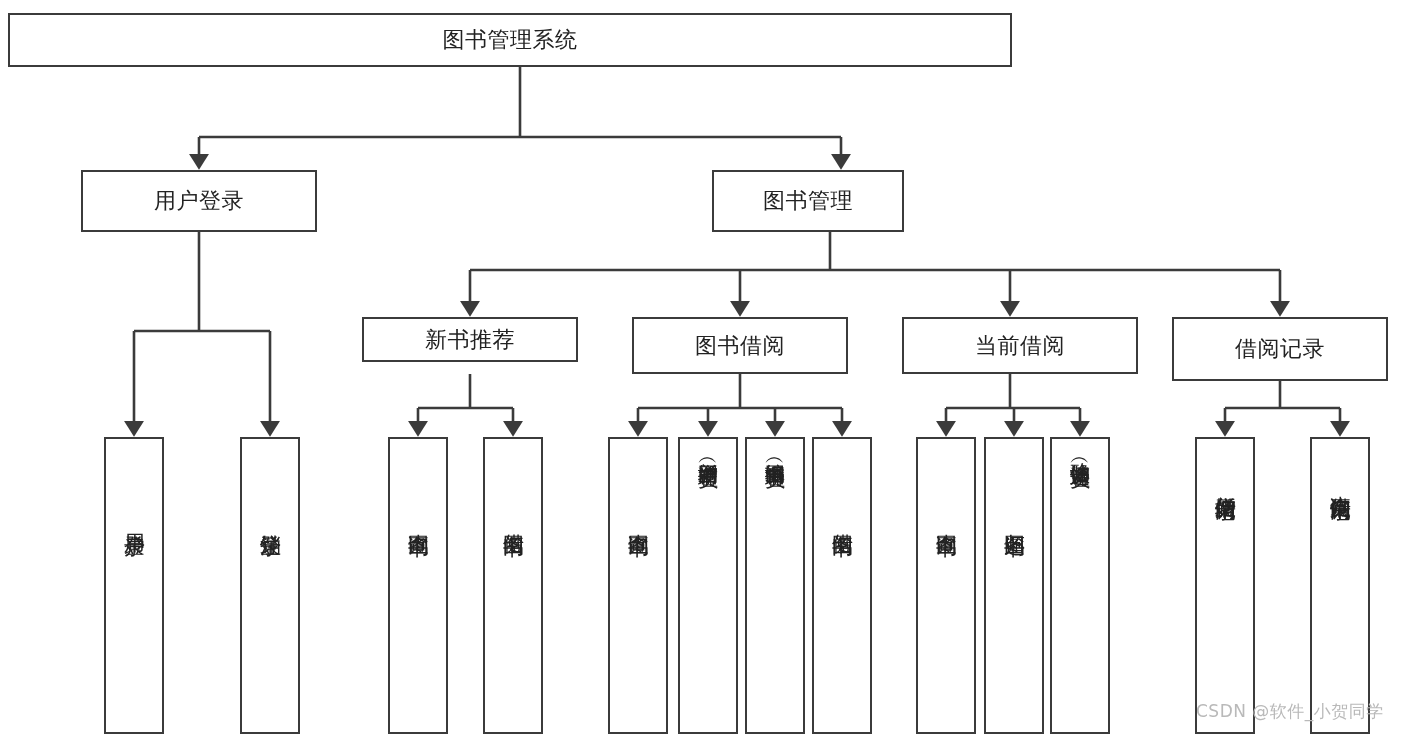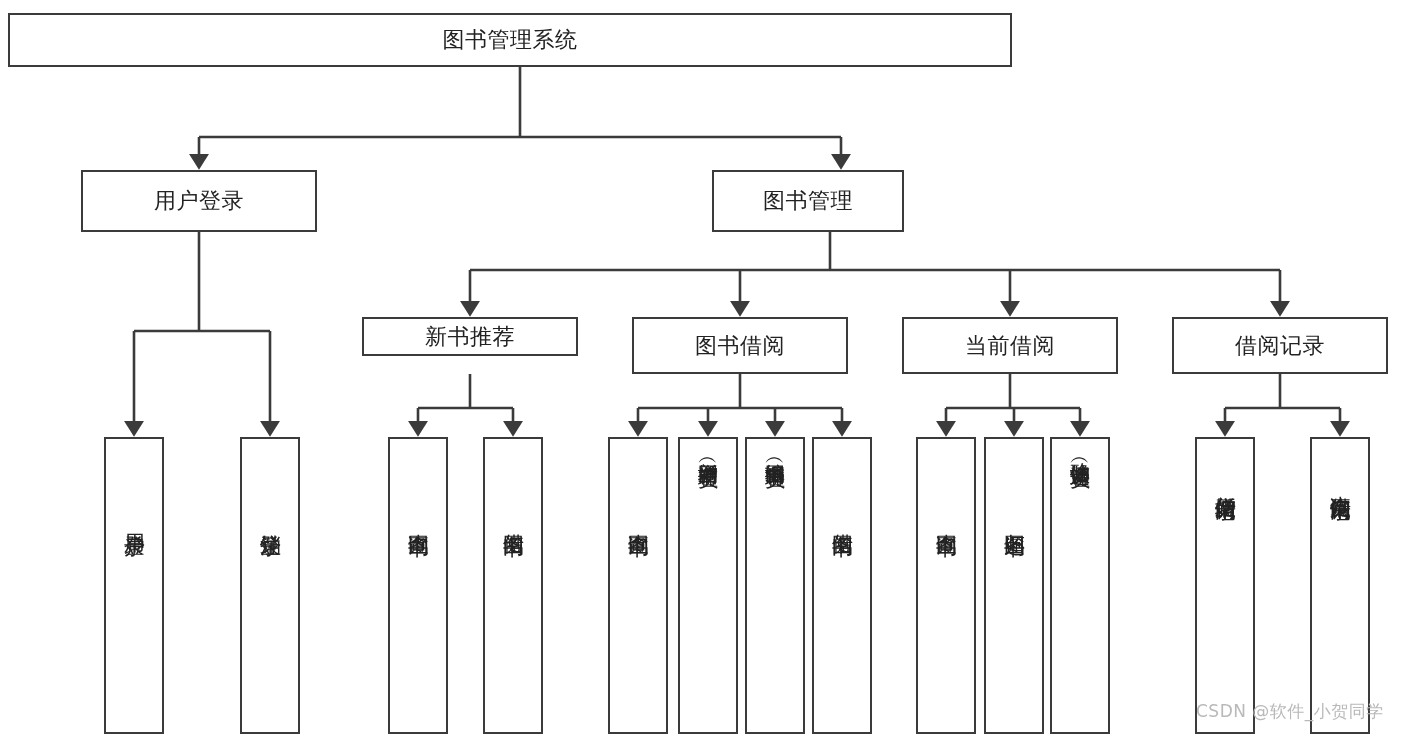--- a/index.html
+++ b/index.html
@@ -147,33 +147,33 @@
   </div>
 
   <div class="node horizontal" style="left:81px; top:170px; width:236px; height:62px;">
     <span class="node-label">用户登录</span>
   </div>
 
   <div class="node horizontal" style="left:712px; top:170px; width:192px; height:62px;">
     <span class="node-label">图书管理</span>
   </div>
 
-  <div class="node horizontal" style="left:362px; top:317px; width:216px; height:39px;">
+  <div class="node horizontal" style="left:362px; top:317px; width:216px; height:45px;">
     <span class="node-label">新书推荐</span>
   </div>
 
   <div class="node horizontal" style="left:632px; top:317px; width:216px; height:57px;">
     <span class="node-label">图书借阅</span>
   </div>
 
-  <div class="node horizontal" style="left:902px; top:317px; width:216px; height:57px;">
+  <div class="node horizontal" style="left:902px; top:317px; width:236px; height:57px;">
     <span class="node-label">当前借阅</span>
   </div>
 
-  <div class="node horizontal" style="left:1172px; top:317px; width:216px; height:57px;">
+  <div class="node horizontal" style="left:1172px; top:317px; width:216px; height:64px;">
     <span class="node-label">借阅记录</span>
   </div>
 
   <div class="node vertical" style="left:104px; top:437px; width:60px; height:297px; padding-top:78px;">
     <span class="node-label">用户登录</span>
   </div>
 
   <div class="node vertical" style="left:240px; top:437px; width:60px; height:297px; padding-top:78px;">
     <span class="node-label">注销登录</span>
   </div>

